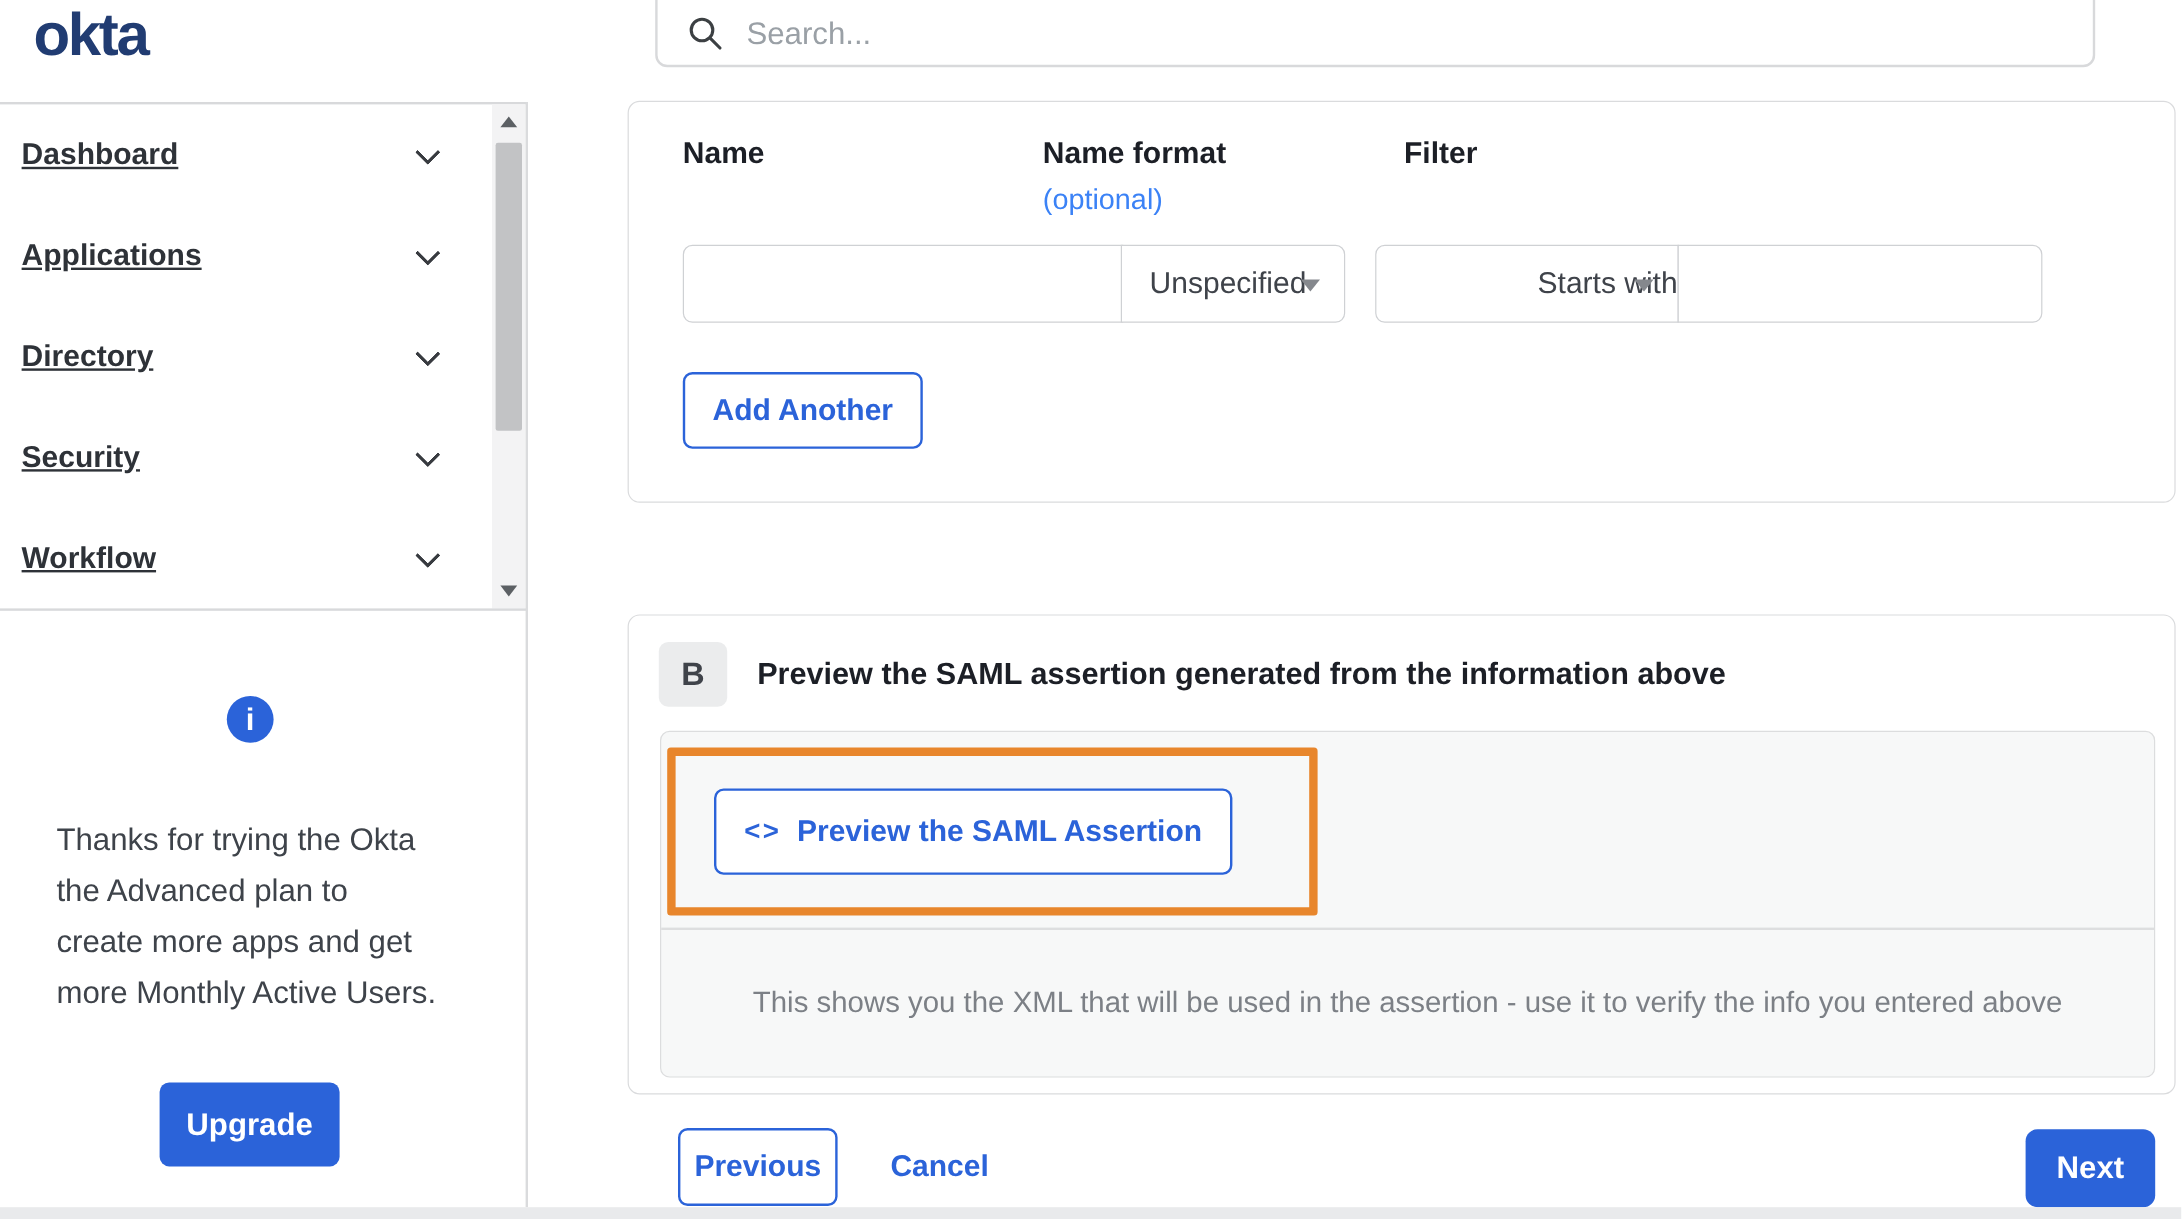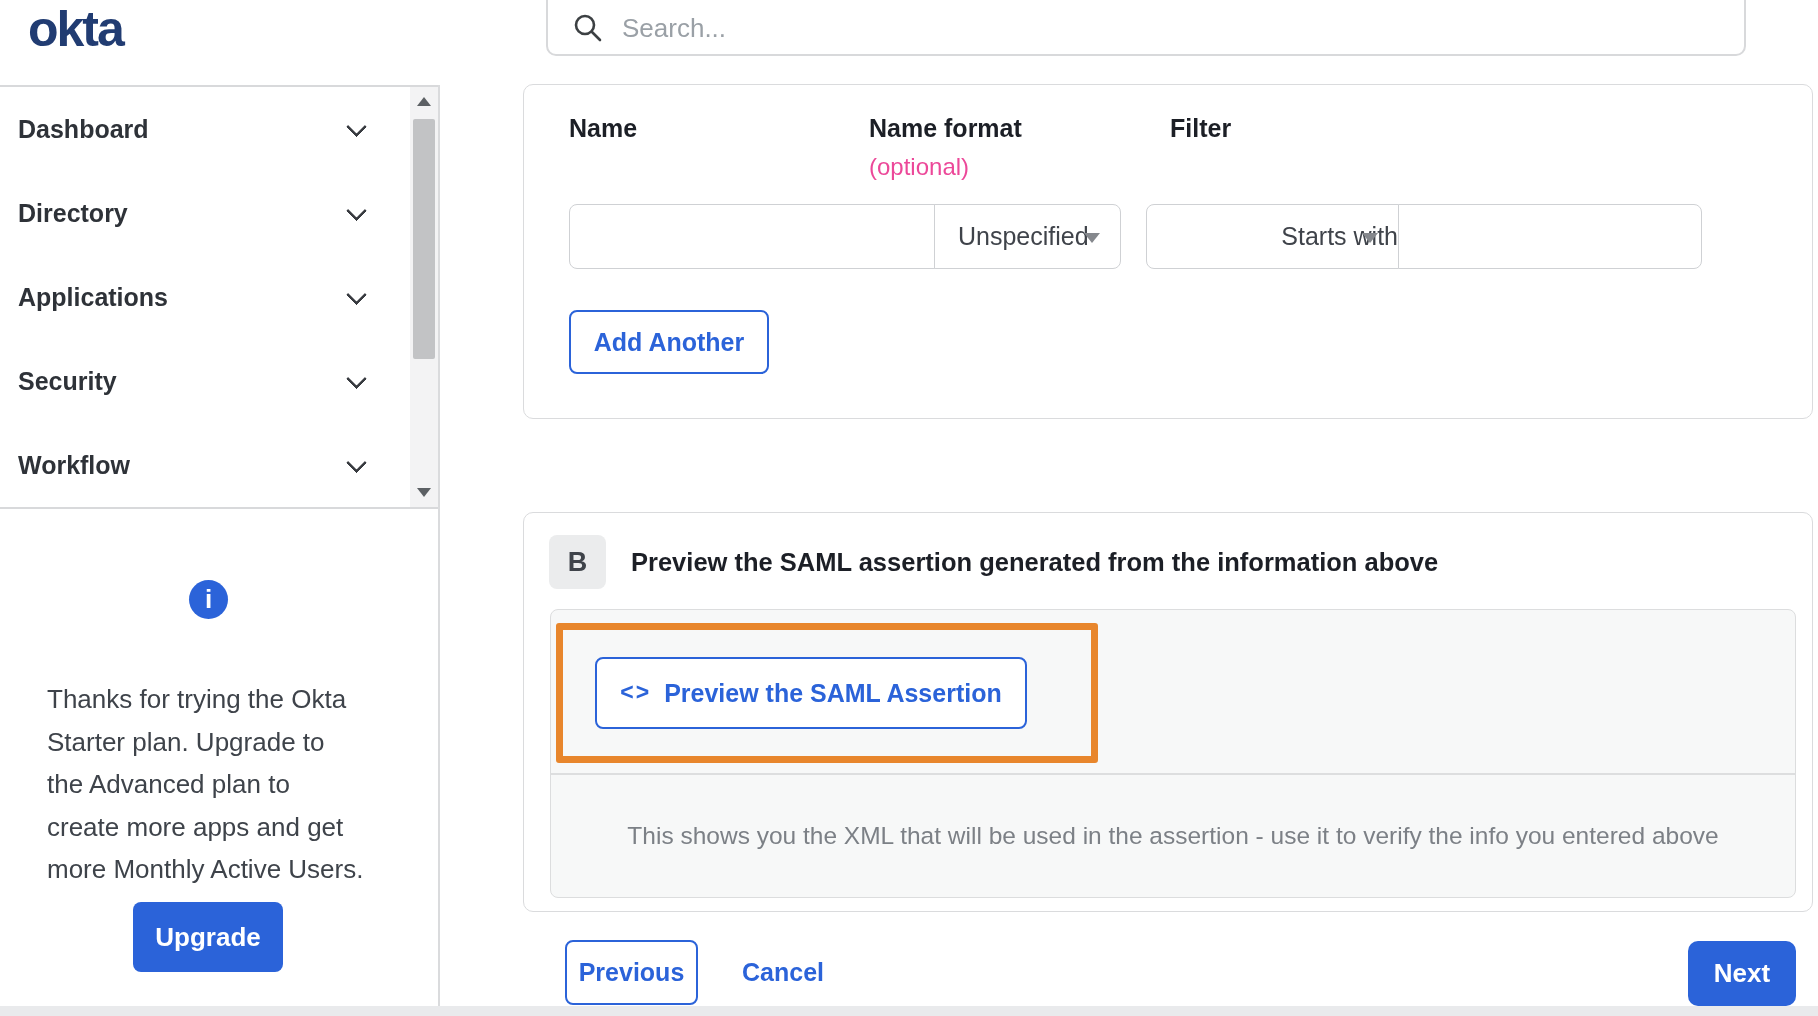--- a/index.html
+++ b/index.html
@@ -26,21 +26,21 @@
   }
   .search-input::placeholder { color:#9aa0a6; }
 
   
   .side-top-border   { position:absolute; left:0; top:85px;  width:439px; height:2px; background:#d8d9db; }
   .side-bottom-border{ position:absolute; left:0; top:507px; width:439px; height:2px; background:#d8d9db; }
   .side-right-border { position:absolute; left:438px; top:85px; width:2px; height:921px; background:#dadbdd; }
   .menu { position:absolute; left:0; top:87px; width:410px; }
   .menu-item {
     position:relative; height:84px; display:flex; align-items:center;
-    padding-left:18px; font-size:25px; font-weight:600; color:#2e3238; cursor:pointer;
+    padding-left:18px; font-size:25px; font-weight:600; color:#2e3238; cursor:pointer;text-decoration:underline;
   }
   .chev {
     position:absolute; left:349px; top:50%; width:15px; height:15px;
     border-right:3px solid #383b40; border-bottom:3px solid #383b40;
     transform:translateY(-64%) rotate(45deg); border-radius:1px;
   }
   .scrollbar { position:absolute; left:410px; top:87px; width:28px; height:420px; background:#f3f3f4; }
   .sb-up {
     position:absolute; top:10px; left:7px; width:0; height:0;
     border-left:7px solid transparent; border-right:7px solid transparent;
@@ -69,21 +69,21 @@
   .bottom-strip { position:absolute; left:0; top:1006px; width:1818px; height:10px; background:#e9eaec; }
 
   
   .card {
     position:absolute; background:#fff; border:1.5px solid #dadbdd; border-radius:10px;
   }
   .card-a { left:523px; top:84px;  width:1290px; height:335px; }
   .card-b { left:523px; top:512px; width:1290px; height:400px; }
 
   .fld-label { position:absolute; font-size:25px; font-weight:700; color:#1c1f26; }
-  .fld-optional { position:absolute; font-size:24px; color:#ec4899; }
+  .fld-optional { position:absolute; font-size:24px; color:#3b82f6; }
   .txt-input {
     position:absolute; height:65px; border:1.5px solid #cfd1d4; background:#fff;
     font-family:inherit; font-size:25px; color:#3f434a; padding:0 18px; outline:none;
   }
   .sel {
     position:absolute; height:65px; border:1.5px solid #cfd1d4; background:#fff;
     display:flex; align-items:center; padding-left:23px; font-size:25px; color:#3f434a;
     cursor:pointer;
   }
   .caret {
@@ -151,25 +151,25 @@
     <input class="search-input" placeholder="Search..." style="">
   </div>
 
   <div class="side-top-border"></div>
   <div class="menu">
     <div class="menu-item">
       <span>Dashboard</span>
       <span class="chev"></span>
     </div>
     <div class="menu-item">
+      <span>Applications</span>
+      <span class="chev"></span>
+    </div>
+    <div class="menu-item">
       <span>Directory</span>
-      <span class="chev"></span>
-    </div>
-    <div class="menu-item">
-      <span>Applications</span>
       <span class="chev"></span>
     </div>
     <div class="menu-item">
       <span>Security</span>
       <span class="chev"></span>
     </div>
     <div class="menu-item">
       <span>Workflow</span>
       <span class="chev"></span>
     </div>
@@ -178,21 +178,20 @@
     <div class="sb-up"></div>
     <div class="sb-thumb"></div>
     <div class="sb-down"></div>
   </div>
   <div class="side-bottom-border"></div>
   <div class="side-right-border"></div>
 
   <div class="info-icon">i</div>
   <div class="note-text">
     <div>Thanks for trying the Okta</div>
-    <div>Starter plan. Upgrade to</div>
     <div>the Advanced plan to</div>
     <div>create more apps and get</div>
     <div>more Monthly Active Users.</div>
   </div>
   <div class="upgrade-btn">Upgrade</div>
 
   <div class="card card-a">
     <div class="fld-label" style="left:45px; top:29px;">Name</div>
     <div class="fld-label" style="left:345px; top:29px;">Name format</div>
     <div class="fld-optional" style="left:345px; top:68px;">(optional)</div>

